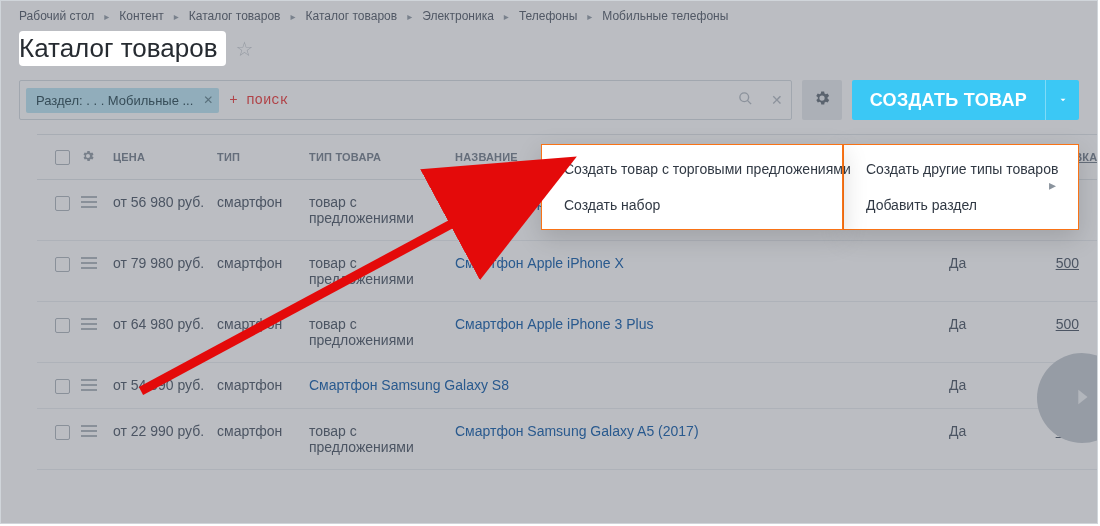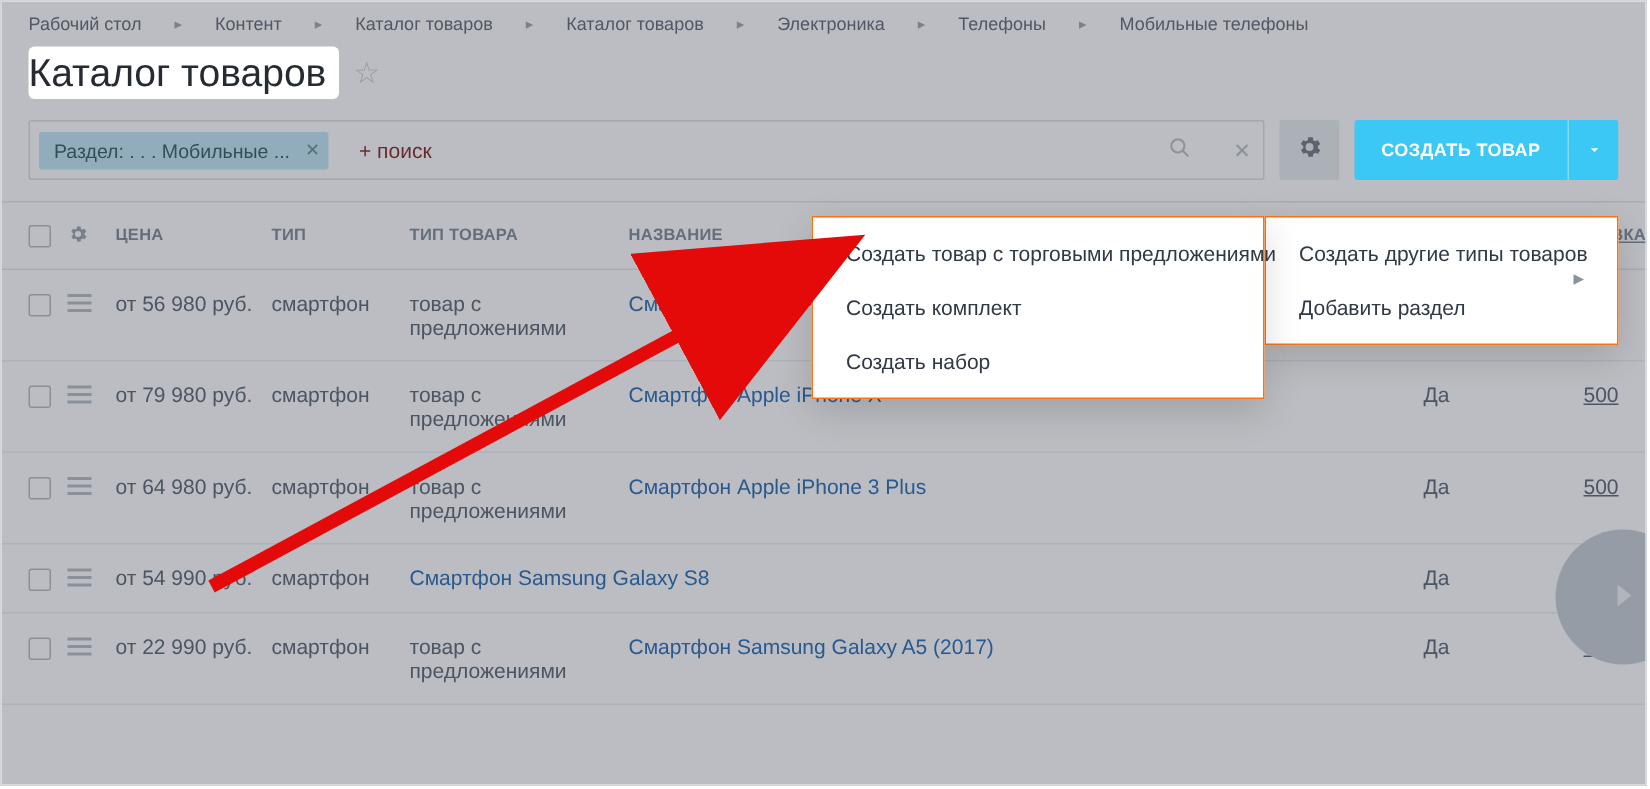--- a/index.html
+++ b/index.html
@@ -3,46 +3,46 @@
 <meta charset="utf-8">
 <style>
   * { box-sizing: border-box; margin: 0; padding: 0; }
   html, body { width: 1100px; height: 526px; font-family: "Helvetica Neue", Arial, sans-serif; font-size: 13px; color: #535c69; background:#fff; overflow:hidden; position:relative; }
   .frame { border:1px solid #d0d5da; width:1098px; height:524px; position:relative; overflow:hidden; }
   .overlay { position:absolute; inset:0; background:rgba(60,67,80,0.35); pointer-events:none; z-index:5; }
   .hl { position:relative; z-index:10; background:#fff; }
   .hl-soft { position:relative; z-index:10; }
 
   
-  .breadcrumbs { padding: 8px 18px 4px; font-size: 12px; color:#5c6470; display:flex; flex-wrap:wrap; gap:16px; align-items:center;}
+  .breadcrumbs { padding: 8px 18px 4px; font-size: 12px; color:#5c6470; display:flex; flex-wrap:wrap; gap:4px; align-items:center;}
   .breadcrumbs a { color:#5c6470; text-decoration:none; }
   .crumb-sep { color:#9aa3ad; margin:0 6px; font-size:10px;}
 
   
   .title-row { display:flex; align-items:center; padding: 4px 18px 14px; gap:10px;}
   .page-title { font-size: 26px; font-weight:400; color:#262b31; display:inline-block; padding:2px 8px 2px 0; border-radius:4px;}
   .star { color:#c7ccd1; font-size:20px; }
 
   
   .toolbar { display:flex; align-items:center; padding: 0 18px 14px; gap:10px;}
-  .filter-box { flex:1; display:flex; align-items:center; height:40px; background:#fff; border:1px solid #d7dde2; border-radius:2px; padding:0 8px 0 6px; gap:20px;}
+  .filter-box { flex:1; display:flex; align-items:center; height:40px; background:#fff; border:1px solid #d7dde2; border-radius:2px; padding:0 8px 0 6px; gap:10px;}
   .chip { background:#bfe7f4; color:#33525c; font-size:13px; padding:5px 26px 5px 10px; border-radius:2px; position:relative; white-space:nowrap;}
   .chip .x { position:absolute; right:6px; top:50%; transform:translateY(-50%); color:#6a8a95; font-size:12px; cursor:pointer;}
-  .search-text { color:#7f1d1d; font-size:14px; }
+  .search-text { color:#ef4444; font-size:14px;font-family:Liberation Mono, monospace; }
   .spacer { flex:1; }
   .icon-search { color:#b7bec5; font-size:15px; margin-right:8px;}
   .icon-clear { color:#b7bec5; font-size:14px; }
   .gear-btn { width:40px; height:40px; background:#e8ebee; display:flex; align-items:center; justify-content:center; border-radius:2px; cursor:pointer; color:#6b757f; font-size:16px;}
   .create-wrap { display:flex; height:40px; position:relative; }
-  .create-btn { background:#3bc8f5; color:#fff; font-weight:700; font-size:12px; letter-spacing:0.3px; padding:0 18px; display:flex; align-items:center; border-radius:2px 0 0 2px; cursor:pointer;}
+  .create-btn { background:#3bc8f5; color:#fff; font-weight:700; font-size:18px; letter-spacing:0.3px; padding:0 18px; display:flex; align-items:center; border-radius:2px 0 0 2px; cursor:pointer;}
   .create-drop { width:34px; background:#3bc8f5; border-left:1px solid rgba(255,255,255,0.35); display:flex; align-items:center; justify-content:center; border-radius:0 2px 2px 0; cursor:pointer;}
   .create-drop svg { fill:#fff; }
 
   
-  .grid { font-size:14px; color:#55606e;}
+  .grid { font-size:14px; color:#55606e;margin-left:36px;}
   .grid-head { display:flex; align-items:center; border-top:1px solid #e2e6ea; border-bottom:1px solid #e2e6ea; height:46px; padding:0 18px; font-size:11px; font-weight:600; color:#7c8692; text-transform:uppercase; letter-spacing:0.2px; gap:0;}
   .col-check { width:26px; display:flex; align-items:center;}
   .col-gear  { width:32px; display:flex; align-items:center;}
   .col-price { width:104px; }
   .col-type  { width:92px; }
   .col-ptype { width:146px; }
   .col-name  { flex:1; min-width:0; }
   .col-name a { color:#2067b0; text-decoration:none;}
   .col-act   { width:70px; }
   .col-sort  { width:60px; text-align:right;text-decoration:underline; }
@@ -254,21 +254,20 @@
   <div class="dropdown1" id="menu-create">
     <div class="item">
       <span>Создать другие типы товаров</span>
       <span class="chev">▸</span>
     </div>
     <div class="item">Добавить раздел</div>
   </div>
 
   <div class="dropdown1" id="menu-sub">
     <div class="item">Создать товар с торговыми предложениями</div>
-    <div class="item">Создать комплект</div>
     <div class="item">Создать набор</div>
   </div>
 
   <svg class="arrow" width="480" height="270">
     <defs>
       <marker id="ah" markerWidth="16" markerHeight="14" refX="14" refY="7" orient="auto">
         <path d="M0,0 L16,7 L0,14 Z" fill="#e40a0a"></path>
       </marker>
     </defs>
     <line x1="10" y1="240" x2="430" y2="14" stroke="#e40a0a" stroke-width="9" marker-end="url(#ah)"></line>

